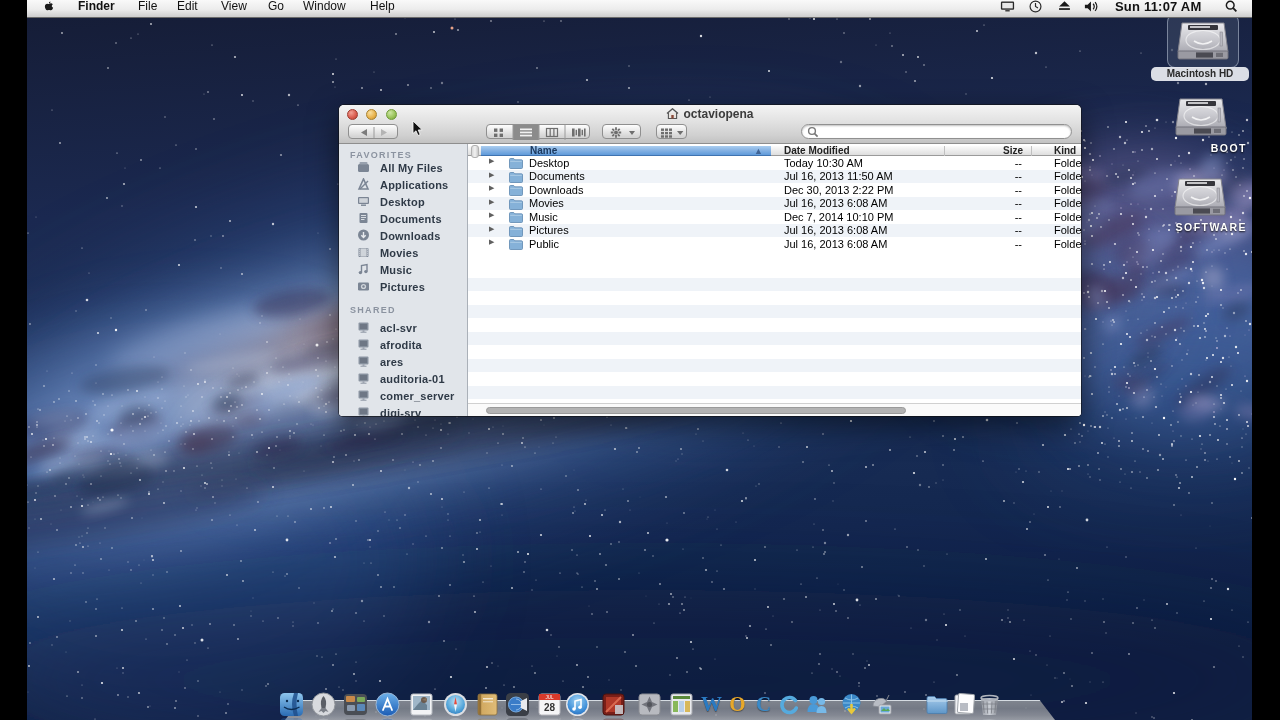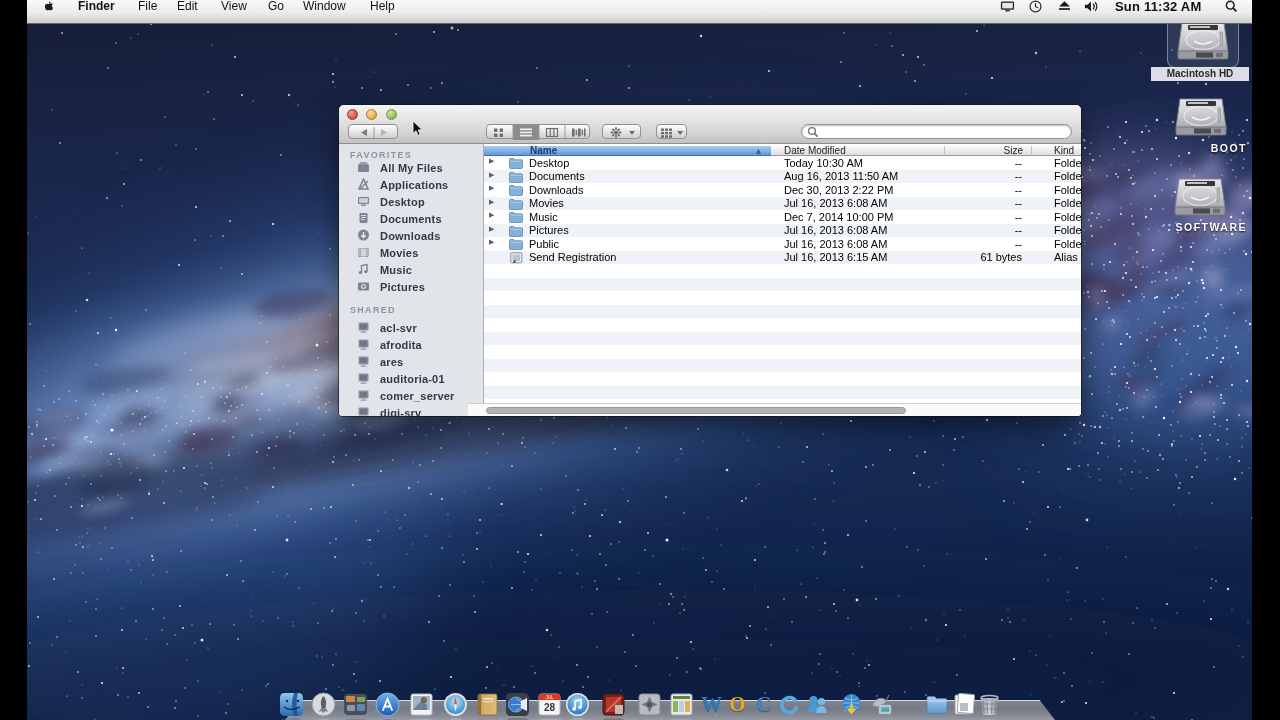--- a/index.html
+++ b/index.html
@@ -1,20 +1,20 @@
 <!DOCTYPE html>
 <html><head><meta charset="utf-8"><title>d</title><style>
 * { margin:0; padding:0; box-sizing:border-box; }
 html,body { width:1280px; height:720px; background:#000; overflow:hidden; }
 body { font-family:"Liberation Sans",sans-serif; position:relative; }
 #screen { position:absolute; left:27px; top:0; width:1225px; height:720px; overflow:hidden; background:#16234a; }
 #wallsvg { position:absolute; left:0; top:0; }
 
 
-#menubar { position:absolute; left:0; top:0; width:1225px; height:24px;
+#menubar { position:absolute; left:0; top:0; width:1225px; height:18px;
   background:linear-gradient(180deg,#f9f9f9 0%,#ececec 55%,#cdcdcd 100%);
   border-bottom:1px solid #6a6a6a; z-index:30; }
 .mi { position:absolute; top:0; height:12px; line-height:13px; font-size:12px; color:#111; }
 .mi b { font-weight:bold; }
 #mbright svg { position:absolute; top:1px; }
 
 
 #brand { position:absolute; left:831px; top:32px; width:300px; text-align:center; color:#f8fafc;
   font-size:24px; letter-spacing:0.2px; z-index:5; }
 
@@ -29,34 +29,34 @@
 #titlebar { position:absolute; left:0; top:0; width:742px; height:39px;
   background:linear-gradient(180deg,#f4f4f4 0%,#e3e3e3 40%,#d0d0d0 80%,#c2c2c2 100%);
   border-radius:5px 5px 0 0; border-bottom:1px solid #8e8e8e; }
 .tl { position:absolute; top:3.5px; width:11px; height:11px; border-radius:50%; }
 #wtitle { position:absolute; top:2px; left:0; width:742px; text-align:center; font-size:12px; font-weight:bold; color:#3c3c3c; height:15px; line-height:15px; }
 .tbtn { position:absolute; background:linear-gradient(180deg,#fefefe,#d4d4d4 90%); border:1px solid #8f8f8f; border-radius:4px; }
 #searchpill { position:absolute; left:462px; top:19px; width:271px; height:15px; border-radius:8px;
   background:#fff; border:1px solid #909090; box-shadow:inset 0 1px 2px rgba(0,0,0,0.25); }
 
 #content { position:absolute; left:0; top:39px; width:742px; height:272px; background:#fff; border-radius:0 0 4px 4px; overflow:hidden; }
-#sidebar { position:absolute; left:0; top:0; width:145px; height:272px;
+#sidebar { position:absolute; left:0; top:0; width:129px; height:272px;
   background:#e1e5ea; border-right:1px solid #aab0b8; }
 .sbhead { position:absolute; left:11px; font-size:9px; font-weight:bold; color:#8b93a0; letter-spacing:1.3px; }
 .srow { position:absolute; left:18px; height:14px; width:110px; }
 .srow svg { position:absolute; left:0; top:0; }
 .srow span { position:absolute; left:23px; top:0.5px; font-size:11px; letter-spacing:0.2px; color:#2f3a47; font-weight:bold; white-space:nowrap; }
 
 #list { position:absolute; left:129px; top:0; width:613px; height:272px; background:#fff; }
 #lheader { position:absolute; left:0; top:2px; width:613px; height:10px;
   background:linear-gradient(180deg,#fbfbfb,#dedede); border-bottom:1px solid #9a9a9a; font-size:10px; }
 #hname { position:absolute; left:13px; top:0; width:290px; height:10px;
   background:linear-gradient(180deg,#a9cdf0,#88b4e4 45%,#5f9ada); border-bottom:1px solid #3f73b0; }
 #hname span { position:absolute; left:49px; top:-1px; font-weight:bold; color:#1c3a60; }
-.hcol { position:absolute; top:-1px; color:#222; }
+.hcol { position:absolute; top:-1px; color:#222;font-weight:bold; }
 .hdiv { position:absolute; top:0; height:10px; width:1px; background:#c0c0c0; }
 .lrow { position:absolute; left:0; width:613px; height:13.5px; font-size:11px; }
 .odd { background:#fff; }
 .even { background:#eff3f8; }
 .tri { position:absolute; left:21px; top:1px; font-size:7px; color:#606060; }
 .nm { position:absolute; left:61px; top:0.5px; color:#000; }
 .dt { position:absolute; left:316px; top:0.5px; color:#000; }
 .sz { position:absolute; left:480px; width:74px; text-align:right; top:0.5px; color:#000; }
 .kd { position:absolute; left:586px; top:0.5px; color:#000; }
 #hscroll { position:absolute; left:129px; top:259px; width:613px; height:13px; background:#fafafa; border-top:1px solid #d0d0d0; border-radius:0 0 4px 0; }
@@ -2143,21 +2143,21 @@
         </svg>
     <svg style="position:absolute;left:1031px;top:1px" width="13" height="10" viewBox="0 0 12 9">
           <path d="M6 0 L11 5 L1 5 Z" fill="#1a1a1a"></path>
           <rect x="1" y="6.5" width="10" height="1.6" fill="#1a1a1a"></rect>
         </svg>
     <svg style="position:absolute;left:1057px;top:0.5px" width="15" height="11" viewBox="0 0 13 10">
           <path d="M0.5 3.5 h2.5 l3 -3 v9 l-3 -3 h-2.5 Z" fill="#1a1a1a"></path>
           <path d="M8 2.5 a4 4 0 0 1 0 5 M9.8 1 a6.5 6.5 0 0 1 0 8" stroke="#1a1a1a" stroke-width="1.1" fill="none"></path>
         </svg>
   </span>
-  <span class="mi" style="left:1088px;font-size:13px;font-weight:bold;letter-spacing:0.2px">Sun 11:32 AM</span>
+  <span class="mi" style="left:1088px;font-size:13px;font-weight:bold;letter-spacing:0.2px">Sun 11:07 AM</span>
   <svg style="position:absolute;left:1198px;top:0px" width="12.5" height="12.5" viewBox="0 0 11 11">
         <circle cx="4.6" cy="4.6" r="3.4" fill="none" stroke="#1a1a1a" stroke-width="1.3"></circle>
         <path d="M7.2 7.2 L10 10" stroke="#1a1a1a" stroke-width="1.6"></path>
       </svg>
 </div>
 
 
 <div class="desk" style="left:1140px;top:14px;width:72px;height:54px;background:rgba(70,85,110,0.45);border:1.5px solid rgba(200,210,225,0.5);border-radius:8px"></div>
 <div class="desk" style="left:1149px;top:20px"><svg width="54" height="42" viewBox="0 0 54 42">
 <defs>
@@ -2170,21 +2170,21 @@
 <path d="M6 3 h42 l4 29 h-50 Z" fill="url(#dg1)" stroke="#83838c" stroke-width="1"></path>
 <rect x="2" y="31" width="50" height="8" rx="1.5" fill="#9a9aa2" stroke="#73737c" stroke-width="1"></rect>
 <rect x="20" y="32.4" width="17" height="5.2" fill="#4a4a52"></rect>
 <rect x="40" y="32.8" width="7" height="4.2" fill="#6e6e76"></rect>
 <rect x="12" y="5" width="30" height="5" rx="1" fill="#35353b"></rect>
 <rect x="14" y="6.2" width="20" height="1.6" fill="#e8e8ea"></rect>
 <ellipse cx="27" cy="20" rx="17" ry="9.5" fill="none" stroke="#ffffff" stroke-opacity="0.55" stroke-width="1.2"></ellipse>
 <path d="M18 21 q9 6 18 0" fill="none" stroke="#ffffff" stroke-opacity="0.8" stroke-width="1.6"></path>
 <rect x="44" y="12" width="2.5" height="14" fill="#b8b8c0" stroke="#8a8a92" stroke-width="0.6"></rect>
 </svg></div>
-<div class="desk" style="left:1124px;top:67px;width:98px;height:14px;background:rgba(235,238,243,0.92);border-radius:0;color:#2a2a2a;font-weight:bold;font-size:10px;line-height:14px;text-align:center">Macintosh HD</div>
+<div class="desk" style="left:1124px;top:67px;width:98px;height:14px;background:rgba(235,238,243,0.92);border-radius:5px;color:#2a2a2a;font-weight:bold;font-size:10px;line-height:14px;text-align:center">Macintosh HD</div>
 <div class="desk" style="left:1147px;top:96px"><svg width="54" height="42" viewBox="0 0 54 42">
 <defs>
           <linearGradient id="dg1" x1="0" y1="0" x2="0" y2="1">
 <stop offset="0" stop-color="#e9e9ec"></stop>
             <stop offset="0.55" stop-color="#c9c9cf"></stop>
             <stop offset="1" stop-color="#a9a9b1"></stop>
           </linearGradient>
         </defs>
 <path d="M6 3 h42 l4 29 h-50 Z" fill="url(#dg1)" stroke="#83838c" stroke-width="1"></path>
 <rect x="2" y="31" width="50" height="8" rx="1.5" fill="#9a9aa2" stroke="#73737c" stroke-width="1"></rect>
@@ -2215,20 +2215,25 @@
 <path d="M18 21 q9 6 18 0" fill="none" stroke="#ffffff" stroke-opacity="0.8" stroke-width="1.6"></path>
 <rect x="44" y="12" width="2.5" height="14" fill="#b8b8c0" stroke="#8a8a92" stroke-width="0.6"></rect>
 </svg></div>
 <div class="desk desklabel" style="left:1130px;top:221px;width:90px">SOFTWARE</div>
 
 <div id="win">
   <div id="titlebar">
     <div class="tl" style="left:8px;background:radial-gradient(circle at 35% 30%,#f2a195,#d95a4c 60%,#aa4438);border:0.5px solid #9c3a2e"></div>
     <div class="tl" style="left:27px;background:radial-gradient(circle at 35% 30%,#f8dfa0,#e8b14a 60%,#bd8c30);border:0.5px solid #a8812e"></div>
     <div class="tl" style="left:46.5px;background:radial-gradient(circle at 35% 30%,#cce6a4,#98c258 60%,#6f9c3c);border:0.5px solid #6f9a3a"></div>
+    <div id="wtitle"><svg width="13" height="12" viewBox="0 0 13 12" style="vertical-align:-2px;margin-right:4px">
+            <path d="M1 5.5 L6.5 0.8 L12 5.5" fill="none" stroke="#555" stroke-width="1.4"></path>
+            <path d="M2.4 5 v5.5 h8.2 V5" fill="#e8e4e0" stroke="#555" stroke-width="1.1"></path>
+            <rect x="5.3" y="7" width="2.4" height="3.5" fill="#8a4a3a"></rect>
+          </svg>octaviopena</div>
     <div class="tbtn" style="left:9px;top:19px;width:50px;height:15px">
       <svg width="50" height="15" viewBox="0 0 50 15">
             <path d="M25 2 v11" stroke="#9a9a9a" stroke-width="1"></path>
             <path d="M18 4 L12 7.5 L18 11 Z" fill="#7c7c7c"></path>
             <path d="M32 4 L38 7.5 L32 11 Z" fill="#b4b4b4"></path>
           </svg>
     </div>
     <div class="tbtn" style="left:147px;top:19px;width:104px;height:15px">
       <svg width="104" height="15" viewBox="0 0 104 15">
         <rect x="26" y="0" width="26" height="15" fill="#8b8b8b"></rect>
@@ -2304,21 +2309,21 @@
             <span class="sz">--</span>
             <span class="kd">Folde</span>
           </div>
           <div class="lrow even" style="top:25.5px">
             <span class="tri">▶</span>
             <svg width="14" height="12" viewBox="0 0 14 12" style="position:absolute;left:41px;top:1px">
               <path d="M0.5 2.5 a1 1 0 0 1 1-1 h3.2 l1.2 1.3 h6.6 a1 1 0 0 1 1 1 v6.7 a1 1 0 0 1 -1 1 h-11 a1 1 0 0 1 -1-1 Z" fill="#85b1d8" stroke="#5d88b0" stroke-width="0.8"></path>
               <path d="M1.2 4.3 h11.6" stroke="#b3d0e8" stroke-width="0.9"></path>
             </svg>
             <span class="nm">Documents</span>
-            <span class="dt">Aug 16, 2013 11:50 AM</span>
+            <span class="dt">Jul 16, 2013 11:50 AM</span>
             <span class="sz">--</span>
             <span class="kd">Folde</span>
           </div>
           <div class="lrow odd" style="top:39.0px">
             <span class="tri">▶</span>
             <svg width="14" height="12" viewBox="0 0 14 12" style="position:absolute;left:41px;top:1px">
               <path d="M0.5 2.5 a1 1 0 0 1 1-1 h3.2 l1.2 1.3 h6.6 a1 1 0 0 1 1 1 v6.7 a1 1 0 0 1 -1 1 h-11 a1 1 0 0 1 -1-1 Z" fill="#85b1d8" stroke="#5d88b0" stroke-width="0.8"></path>
               <path d="M1.2 4.3 h11.6" stroke="#b3d0e8" stroke-width="0.9"></path>
             </svg>
             <span class="nm">Downloads</span>
@@ -2337,21 +2342,21 @@
             <span class="sz">--</span>
             <span class="kd">Folde</span>
           </div>
           <div class="lrow odd" style="top:66.0px">
             <span class="tri">▶</span>
             <svg width="14" height="12" viewBox="0 0 14 12" style="position:absolute;left:41px;top:1px">
               <path d="M0.5 2.5 a1 1 0 0 1 1-1 h3.2 l1.2 1.3 h6.6 a1 1 0 0 1 1 1 v6.7 a1 1 0 0 1 -1 1 h-11 a1 1 0 0 1 -1-1 Z" fill="#85b1d8" stroke="#5d88b0" stroke-width="0.8"></path>
               <path d="M1.2 4.3 h11.6" stroke="#b3d0e8" stroke-width="0.9"></path>
             </svg>
             <span class="nm">Music</span>
-            <span class="dt">Dec 7, 2014 10:00 PM</span>
+            <span class="dt">Dec 7, 2014 10:10 PM</span>
             <span class="sz">--</span>
             <span class="kd">Folde</span>
           </div>
           <div class="lrow even" style="top:79.5px">
             <span class="tri">▶</span>
             <svg width="14" height="12" viewBox="0 0 14 12" style="position:absolute;left:41px;top:1px">
               <path d="M0.5 2.5 a1 1 0 0 1 1-1 h3.2 l1.2 1.3 h6.6 a1 1 0 0 1 1 1 v6.7 a1 1 0 0 1 -1 1 h-11 a1 1 0 0 1 -1-1 Z" fill="#85b1d8" stroke="#5d88b0" stroke-width="0.8"></path>
               <path d="M1.2 4.3 h11.6" stroke="#b3d0e8" stroke-width="0.9"></path>
             </svg>
             <span class="nm">Pictures</span>
@@ -2362,31 +2367,20 @@
           <div class="lrow odd" style="top:93.0px">
             <span class="tri">▶</span>
             <svg width="14" height="12" viewBox="0 0 14 12" style="position:absolute;left:41px;top:1px">
               <path d="M0.5 2.5 a1 1 0 0 1 1-1 h3.2 l1.2 1.3 h6.6 a1 1 0 0 1 1 1 v6.7 a1 1 0 0 1 -1 1 h-11 a1 1 0 0 1 -1-1 Z" fill="#85b1d8" stroke="#5d88b0" stroke-width="0.8"></path>
               <path d="M1.2 4.3 h11.6" stroke="#b3d0e8" stroke-width="0.9"></path>
             </svg>
             <span class="nm">Public</span>
             <span class="dt">Jul 16, 2013 6:08 AM</span>
             <span class="sz">--</span>
             <span class="kd">Folde</span>
-          </div>
-          <div class="lrow even" style="top:106.5px">
-            <svg width="13" height="12" viewBox="0 0 13 12" style="position:absolute;left:42px;top:1px">
-              <rect x="0.8" y="0.8" width="11" height="10" rx="1" fill="#e9eef3" stroke="#8a8f96" stroke-width="1"></rect>
-              <rect x="2.6" y="2.6" width="7.4" height="6.4" fill="#b9c4cf"></rect>
-              <path d="M2.5 10.5 L5.5 7.5 L5.5 10.5 Z" fill="#333"></path>
-            </svg>
-            <span class="nm">Send Registration</span>
-            <span class="dt">Jul 16, 2013 6:15 AM</span>
-            <span class="sz">61 bytes</span>
-            <span class="kd">Alias</span>
           </div>
           <div class="lrow odd" style="top:120.0px"></div>
           <div class="lrow even" style="top:133.5px"></div>
           <div class="lrow odd" style="top:147.0px"></div>
           <div class="lrow even" style="top:160.5px"></div>
           <div class="lrow odd" style="top:174.0px"></div>
           <div class="lrow even" style="top:187.5px"></div>
           <div class="lrow odd" style="top:201.0px"></div>
           <div class="lrow even" style="top:214.5px"></div>
           <div class="lrow odd" style="top:228.0px"></div>

